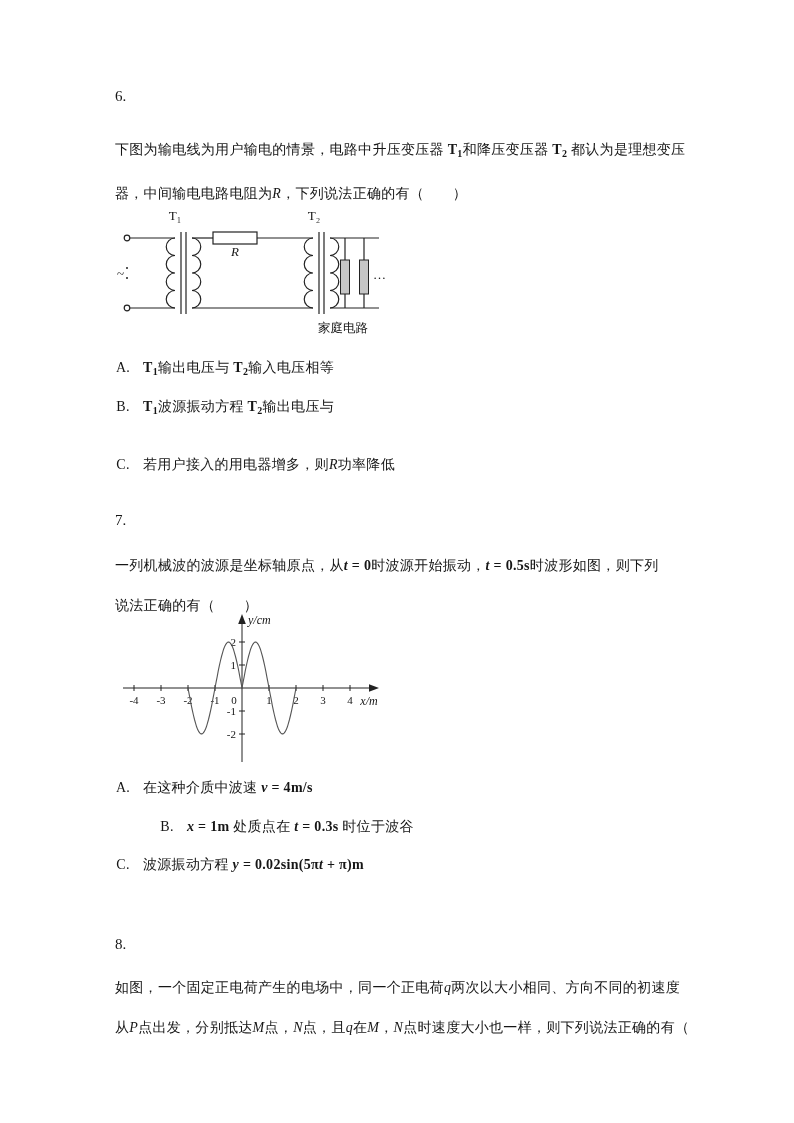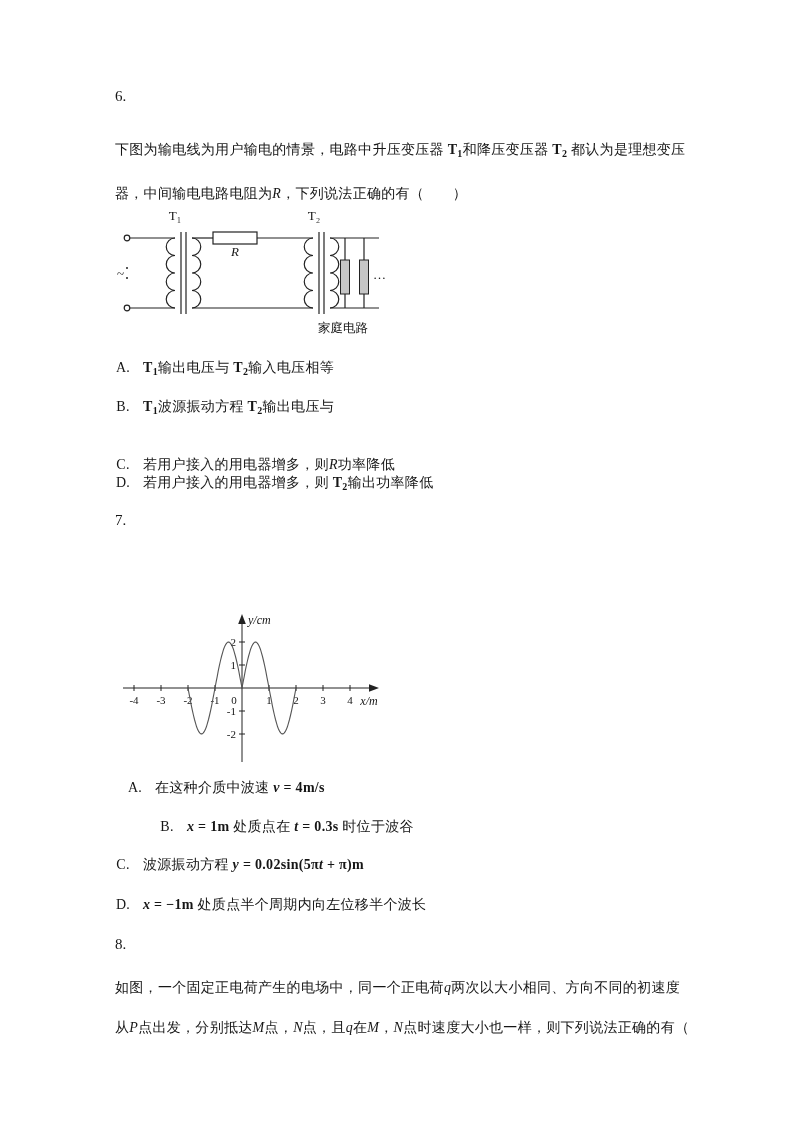--- a/index.html
+++ b/index.html
@@ -100,26 +100,24 @@
 
     <div class="abs opt" style="top:356px;left:0;">
       <span class="opt-letter">A.</span><span><span class="seg-m">T</span><span class="seg-msub">1</span><span class="seg-n">输出电压与 </span><span class="seg-m">T</span><span class="seg-msub">2</span><span class="seg-n">输入电压相等</span></span>
     </div>
     <div class="abs opt" style="top:395px;left:0;">
       <span class="opt-letter">B.</span><span><span class="seg-m">T</span><span class="seg-msub">1</span><span class="seg-n">波源振动方程 </span><span class="seg-m">T</span><span class="seg-msub">2</span><span class="seg-n">输出电压与</span></span>
     </div>
     <div class="abs opt" style="top:433px;left:0;margin-top:20px;">
       <span class="opt-letter">C.</span><span><span class="seg-n">若用户接入的用电器增多，则</span><span class="seg-i">R</span><span class="seg-n">功率降低</span></span>
     </div>
-    <div class="abs opt" style="top:471px;left:0;">
-      <span class="opt-letter">D.</span><span><span class="seg-n">若用户接入的用电器增多，则 </span><span class="seg-m">T</span><span class="seg-msub">2</span><span class="seg-n">输出功率降低</span></span>
-    </div>
 
     <div class="abs qnum" style="top:512px;left:0;">7.</div>
 
+    <div class="abs stem" style="top:546px;left:0;"><span class="seg-n">一列机械波的波源是坐标轴原点，从</span><span class="seg-mi">t</span><span class="seg-m"> = 0</span><span class="seg-n">时波源开始振动，</span><span class="seg-mi">t</span><span class="seg-m"> = 0.5s</span><span class="seg-n">时波形如图，则下列</span><br><span class="seg-n">说法正确的有（　　）</span></div>
 
     <div class="abs" style="top:610px;left:2px;">
       <svg id="wave-svg" width="290" height="160" viewBox="0 0 290 160">
 
         <line class="axis" x1="6" y1="78" x2="258" y2="78"></line>
         <path class="arrow" d="M262,78 L252,74.2 L252,81.8 Z"></path>
         <line class="axis" x1="125" y1="10" x2="125" y2="152"></line>
         <path class="arrow" d="M125,4 L121.2,14 L128.8,14 Z"></path>
 
         <text class="axis-label" x="131" y="14">y/cm</text>
@@ -152,31 +150,28 @@
             <line x1="122" y1="101" x2="128" y2="101" class="axis"></line>
             <text x="119" y="105" text-anchor="end" class="tick">-1</text>
             <line x1="122" y1="124" x2="128" y2="124" class="axis"></line>
             <text x="119" y="128" text-anchor="end" class="tick">-2</text>
           </g>
 
         <polyline class="wave" points="71.0,78.0 72.1,83.8 73.2,89.4 74.2,94.9 75.3,100.2 76.4,105.0 77.5,109.5 78.6,113.4 79.6,116.8 80.7,119.6 81.8,121.7 82.9,123.2 84.0,123.9 85.0,123.9 86.1,123.2 87.2,121.7 88.3,119.6 89.4,116.8 90.4,113.4 91.5,109.5 92.6,105.0 93.7,100.2 94.8,94.9 95.8,89.4 96.9,83.8 98.0,78.0 99.1,72.2 100.2,66.6 101.2,61.1 102.3,55.8 103.4,51.0 104.5,46.5 105.6,42.6 106.6,39.2 107.7,36.4 108.8,34.3 109.9,32.8 111.0,32.1 112.0,32.1 113.1,32.8 114.2,34.3 115.3,36.4 116.4,39.2 117.4,42.6 118.5,46.5 119.6,51.0 120.7,55.8 121.8,61.1 122.8,66.6 123.9,72.2 125.0,78.0 126.1,72.2 127.2,66.6 128.2,61.1 129.3,55.8 130.4,51.0 131.5,46.5 132.6,42.6 133.6,39.2 134.7,36.4 135.8,34.3 136.9,32.8 138.0,32.1 139.0,32.1 140.1,32.8 141.2,34.3 142.3,36.4 143.4,39.2 144.4,42.6 145.5,46.5 146.6,51.0 147.7,55.8 148.8,61.1 149.8,66.6 150.9,72.2 152.0,78.0 153.1,83.8 154.2,89.4 155.2,94.9 156.3,100.2 157.4,105.0 158.5,109.5 159.6,113.4 160.6,116.8 161.7,119.6 162.8,121.7 163.9,123.2 165.0,123.9 166.0,123.9 167.1,123.2 168.2,121.7 169.3,119.6 170.4,116.8 171.4,113.4 172.5,109.5 173.6,105.0 174.7,100.2 175.8,94.9 176.8,89.4 177.9,83.8 179.0,78.0"></polyline>
       </svg>
     </div>
 
-    <div class="abs opt" style="top:776px;left:12px;">
+    <div class="abs opt" style="top:776px;left:0;">
       <span class="opt-letter">A.</span><span><span class="seg-n">在这种介质中波速 </span><span class="seg-mi">v</span><span class="seg-m"> = 4m/s</span></span>
     </div>
     <div class="abs opt" style="top:815px;left:0;margin-left:44px;">
       <span class="opt-letter">B.</span><span><span class="seg-mi">x</span><span class="seg-m"> = 1m</span><span class="seg-n"> 处质点在 </span><span class="seg-mi">t</span><span class="seg-m"> = 0.3s</span><span class="seg-n"> 时位于波谷</span></span>
     </div>
     <div class="abs opt" style="top:853px;left:0;">
       <span class="opt-letter">C.</span><span><span class="seg-n">波源振动方程 </span><span class="seg-mi">y</span><span class="seg-m"> = 0.02sin(5π</span><span class="seg-mi">t</span><span class="seg-m"> + π)m</span></span>
-    </div>
-    <div class="abs opt" style="top:893px;left:0;">
-      <span class="opt-letter">D.</span><span><span class="seg-mi">x</span><span class="seg-m"> = −1m</span><span class="seg-n"> 处质点半个周期内向左位移半个波长</span></span>
     </div>
 
     <div class="abs qnum" style="top:936px;left:0;">8.</div>
 
     <div class="abs stem" style="top:968px;left:0;"><span class="seg-n">如图，一个固定正电荷产生的电场中，同一个正电荷</span><span class="seg-i">q</span><span class="seg-n">两次以大小相同、方向不同的初速度</span><br><span class="seg-n">从</span><span class="seg-i">P</span><span class="seg-n">点出发，分别抵达</span><span class="seg-i">M</span><span class="seg-n">点，</span><span class="seg-i">N</span><span class="seg-n">点，且</span><span class="seg-i">q</span><span class="seg-n">在</span><span class="seg-i">M</span><span class="seg-n">，</span><span class="seg-i">N</span><span class="seg-n">点时速度大小也一样，则下列说法正确的有（</span></div>
 
   </div>
 </div>
 
 </body></html>

